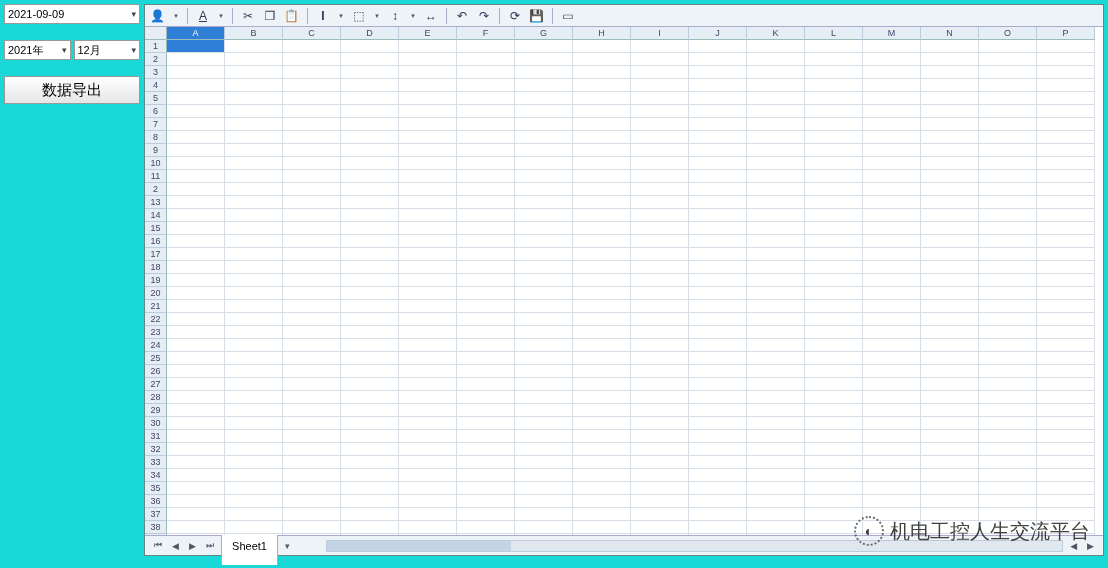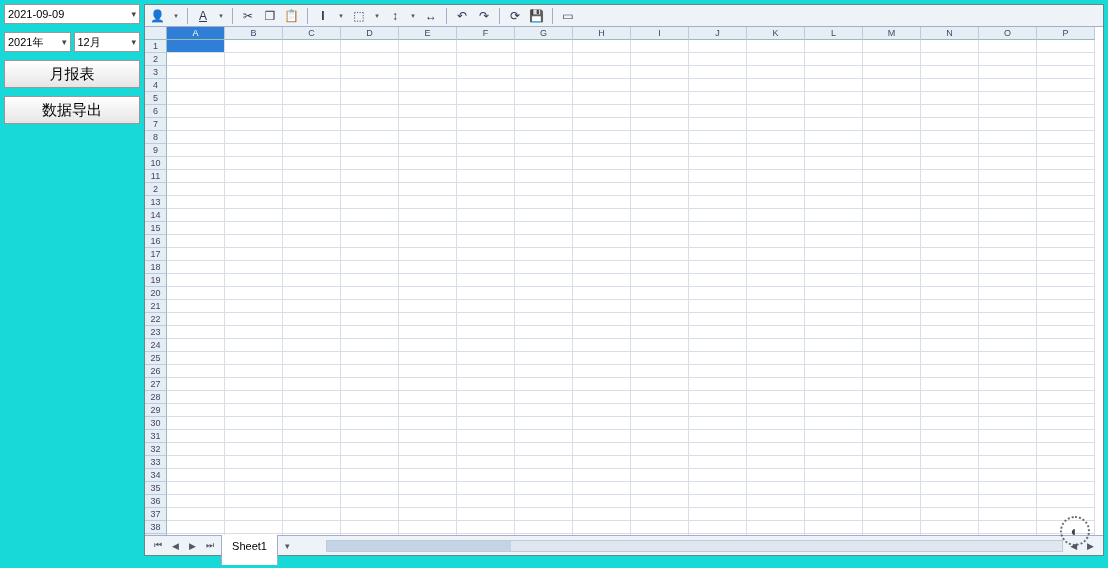--- a/index.html
+++ b/index.html
@@ -14,21 +14,21 @@
 .app {
   display: flex;
   width: 100%; height: 560px;
   padding: 4px;
 }
 .sidebar {
   width: 136px;
   flex: 0 0 136px;
   display: flex;
   flex-direction: column;
-  gap: 8px;
+  gap: 16px;
 }
 .date-box {
   background: #fff;
   border: 1px solid #999;
   height: 20px;
   display: flex;
   align-items: center;
   justify-content: space-between;
   padding: 0 3px;
   font-size: 11px;
@@ -150,23 +150,20 @@
     </div>
     <div class="year-row">
       <div class="date-box">
         <span>2021年</span>
         <span class="chev">▾</span>
       </div>
       <div class="date-box">
         <span>12月</span>
         <span class="chev">▾</span>
       </div>
-    </div>
-    <div class="side-btn">
-      <span>月报表</span>
     </div>
     <div class="side-btn">
       <span>数据导出</span>
     </div>
   </div>
 
   <div class="main">
     <div class="toolbar">
       <div class="tb-btn">👤</div>
       <div class="ddarr">▾</div>
@@ -897,13 +894,14 @@
         <div class="hscroll-thumb"></div>
       </div>
       <span class="nav-tri">◀</span>
       <span class="nav-tri">▶</span>
     </div>
   </div>
 </div>
 
 <div class="watermark">
   <div class="wm-ico">◐</div>
+  <span>机电工控人生交流平台</span>
 </div>
 
 </body></html>

